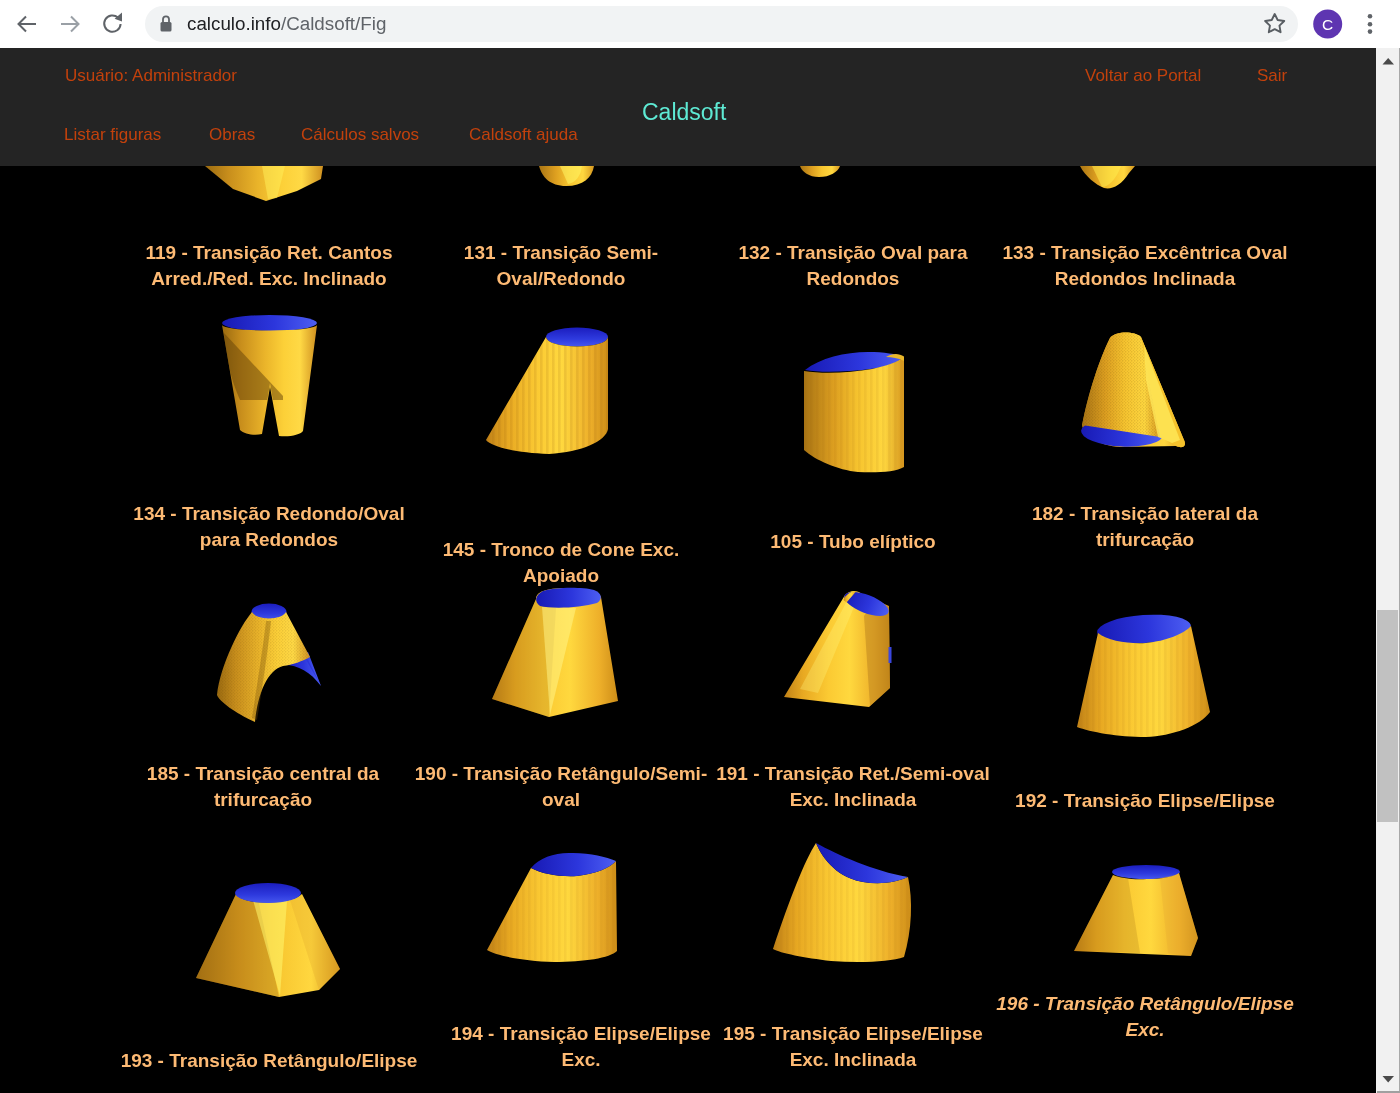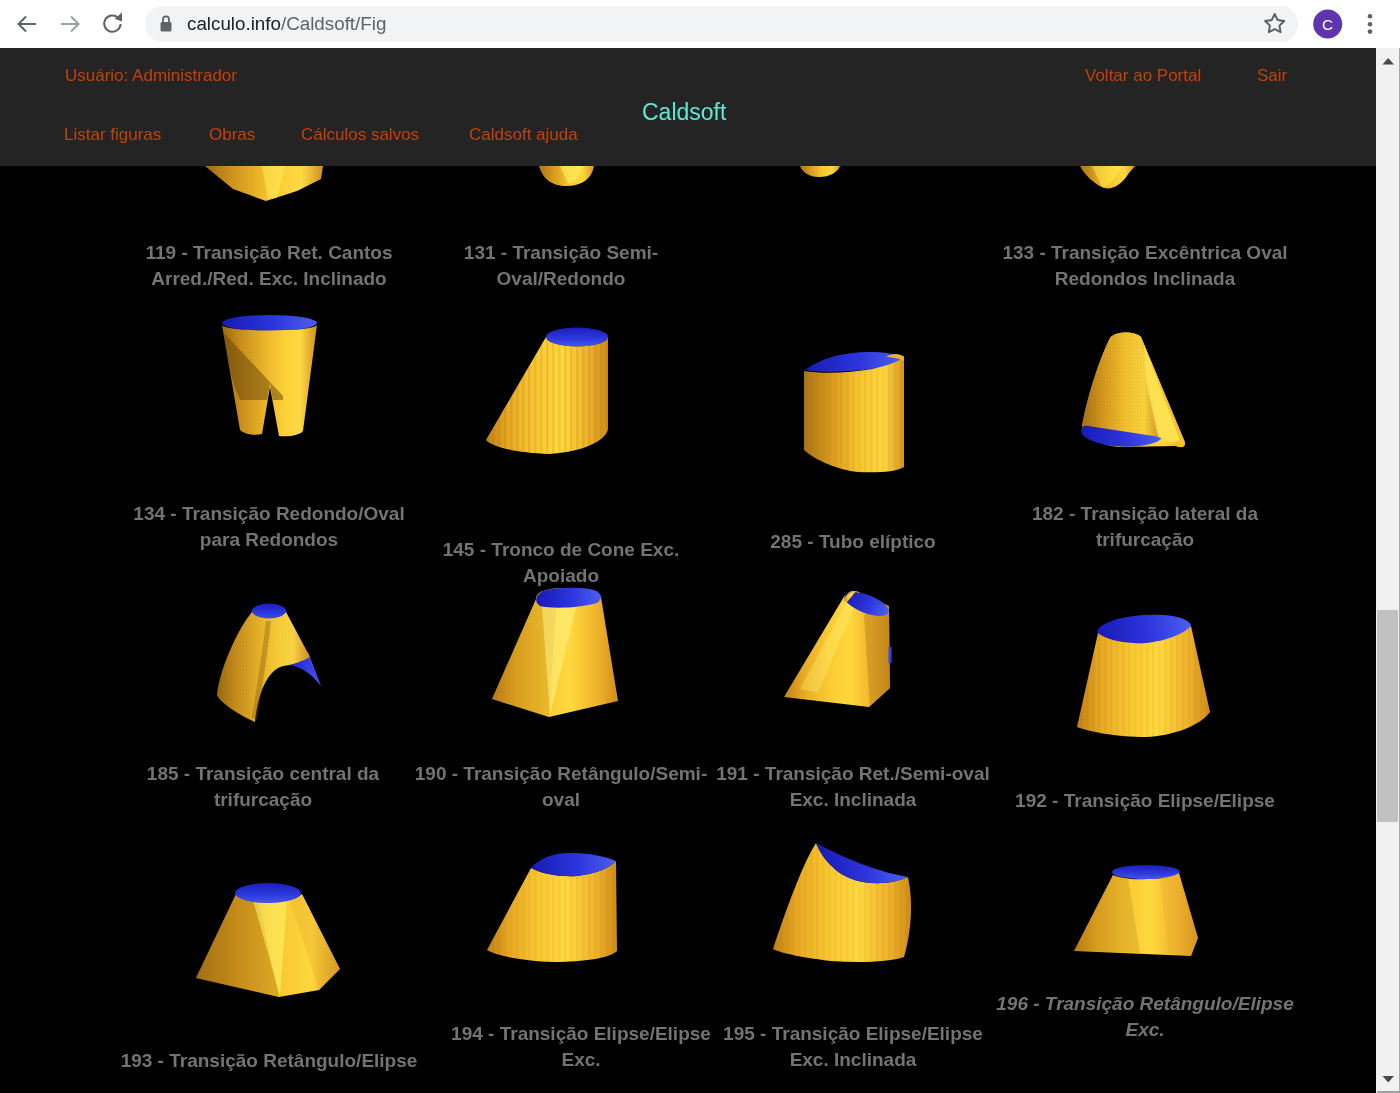--- a/index.html
+++ b/index.html
@@ -9,21 +9,21 @@
   .abs { position:absolute; }
   
   #toolbar { left:0; top:0; width:1400px; height:48px; background:#fff; }
   #omnibox { left:145px; top:6px; width:1153px; height:36px; background:#f1f3f4; border-radius:18px; }
   #urltext { left:187px; top:0px; height:64px; line-height:48px; font-size:18.8px; color:#202124; }
   #urltext .gray { color:#5f6368; }
   
   #siteheader { left:0; top:48px; width:1376px; height:118px; background:#242424; }
   .htxt { position:absolute; color:#c2410c; font-size:17px; white-space:nowrap; }
   
-  .lbl { position:absolute; width:300px; text-align:center; color:#737373;
+  .lbl { position:absolute; width:300px; text-align:center; color:#fdba74;
          font-weight:bold; font-size:19px; line-height:26px; white-space:nowrap; }
   
   #sbar { left:1376px; top:48px; width:24px; height:1045px; background:#f1f1f1; }
   #sedge { left:1399px; top:48px; width:1px; height:1045px; background:#a8a8a8; }
   #sbot { left:1377px; top:1091px; width:23px; height:2px; background:#a0a0a0; }
   #sthumb { left:1377px; top:610px; width:21px; height:212px; background:#c1c1c1; }
 </style>
 </head>
 <body>
 <div id="page">
@@ -210,25 +210,26 @@
     <g>
       <ellipse cx="1146" cy="872" rx="34" ry="7" fill="url(#bluev)"></ellipse>
       <path d="M1113,875 C1120,878 1133,880 1147,879 C1161,879 1173,877 1179,873 L1198,938 L1191,956 L1074,951 Z" fill="url(#gold2)"></path>
       <path d="M1113,875 L1074,951 L1140,953 L1128,878 Z" fill="rgba(150,100,15,0.2)"></path>
       <path d="M1179,874 L1198,938 L1191,956 L1168,953 L1160,878 Z" fill="rgba(230,170,50,0.3)"></path>
     </g>
   </svg>
 
   <div class="lbl" style="left:119px; top:240px;">119 - Transição Ret. Cantos<br>Arred./Red. Exc. Inclinado</div>
   <div class="lbl" style="left:411px; top:240px;">131 - Transição Semi-<br>Oval/Redondo</div>
+  <div class="lbl" style="left:703px; top:240px;">132 - Transição Oval para<br>Redondos</div>
   <div class="lbl" style="left:995px; top:240px;">133 - Transição Excêntrica Oval<br>Redondos Inclinada</div>
 
   <div class="lbl" style="left:119px; top:501px;">134 - Transição Redondo/Oval<br>para Redondos</div>
   <div class="lbl" style="left:411px; top:501px;margin-top:36px;">145 - Tronco de Cone Exc.<br>Apoiado</div>
-  <div class="lbl" style="left:703px; top:528.5px;">285 - Tubo elíptico</div>
+  <div class="lbl" style="left:703px; top:528.5px;">105 - Tubo elíptico</div>
   <div class="lbl" style="left:995px; top:501px;">182 - Transição lateral da<br>trifurcação</div>
 
   <div class="lbl" style="left:113px; top:761px;">185 - Transição central da<br>trifurcação</div>
   <div class="lbl" style="left:411px; top:761px;">190 - Transição Retângulo/Semi-<br>oval</div>
   <div class="lbl" style="left:703px; top:761px;">191 - Transição Ret./Semi-oval<br>Exc. Inclinada</div>
   <div class="lbl" style="left:995px; top:788px;">192 - Transição Elipse/Elipse</div>
 
   <div class="lbl" style="left:119px; top:1048px;">193 - Transição Retângulo/Elipse</div>
   <div class="lbl" style="left:431px; top:1020.5px;">194 - Transição Elipse/Elipse<br>Exc.</div>
   <div class="lbl" style="left:703px; top:1020.5px;">195 - Transição Elipse/Elipse<br>Exc. Inclinada</div>

